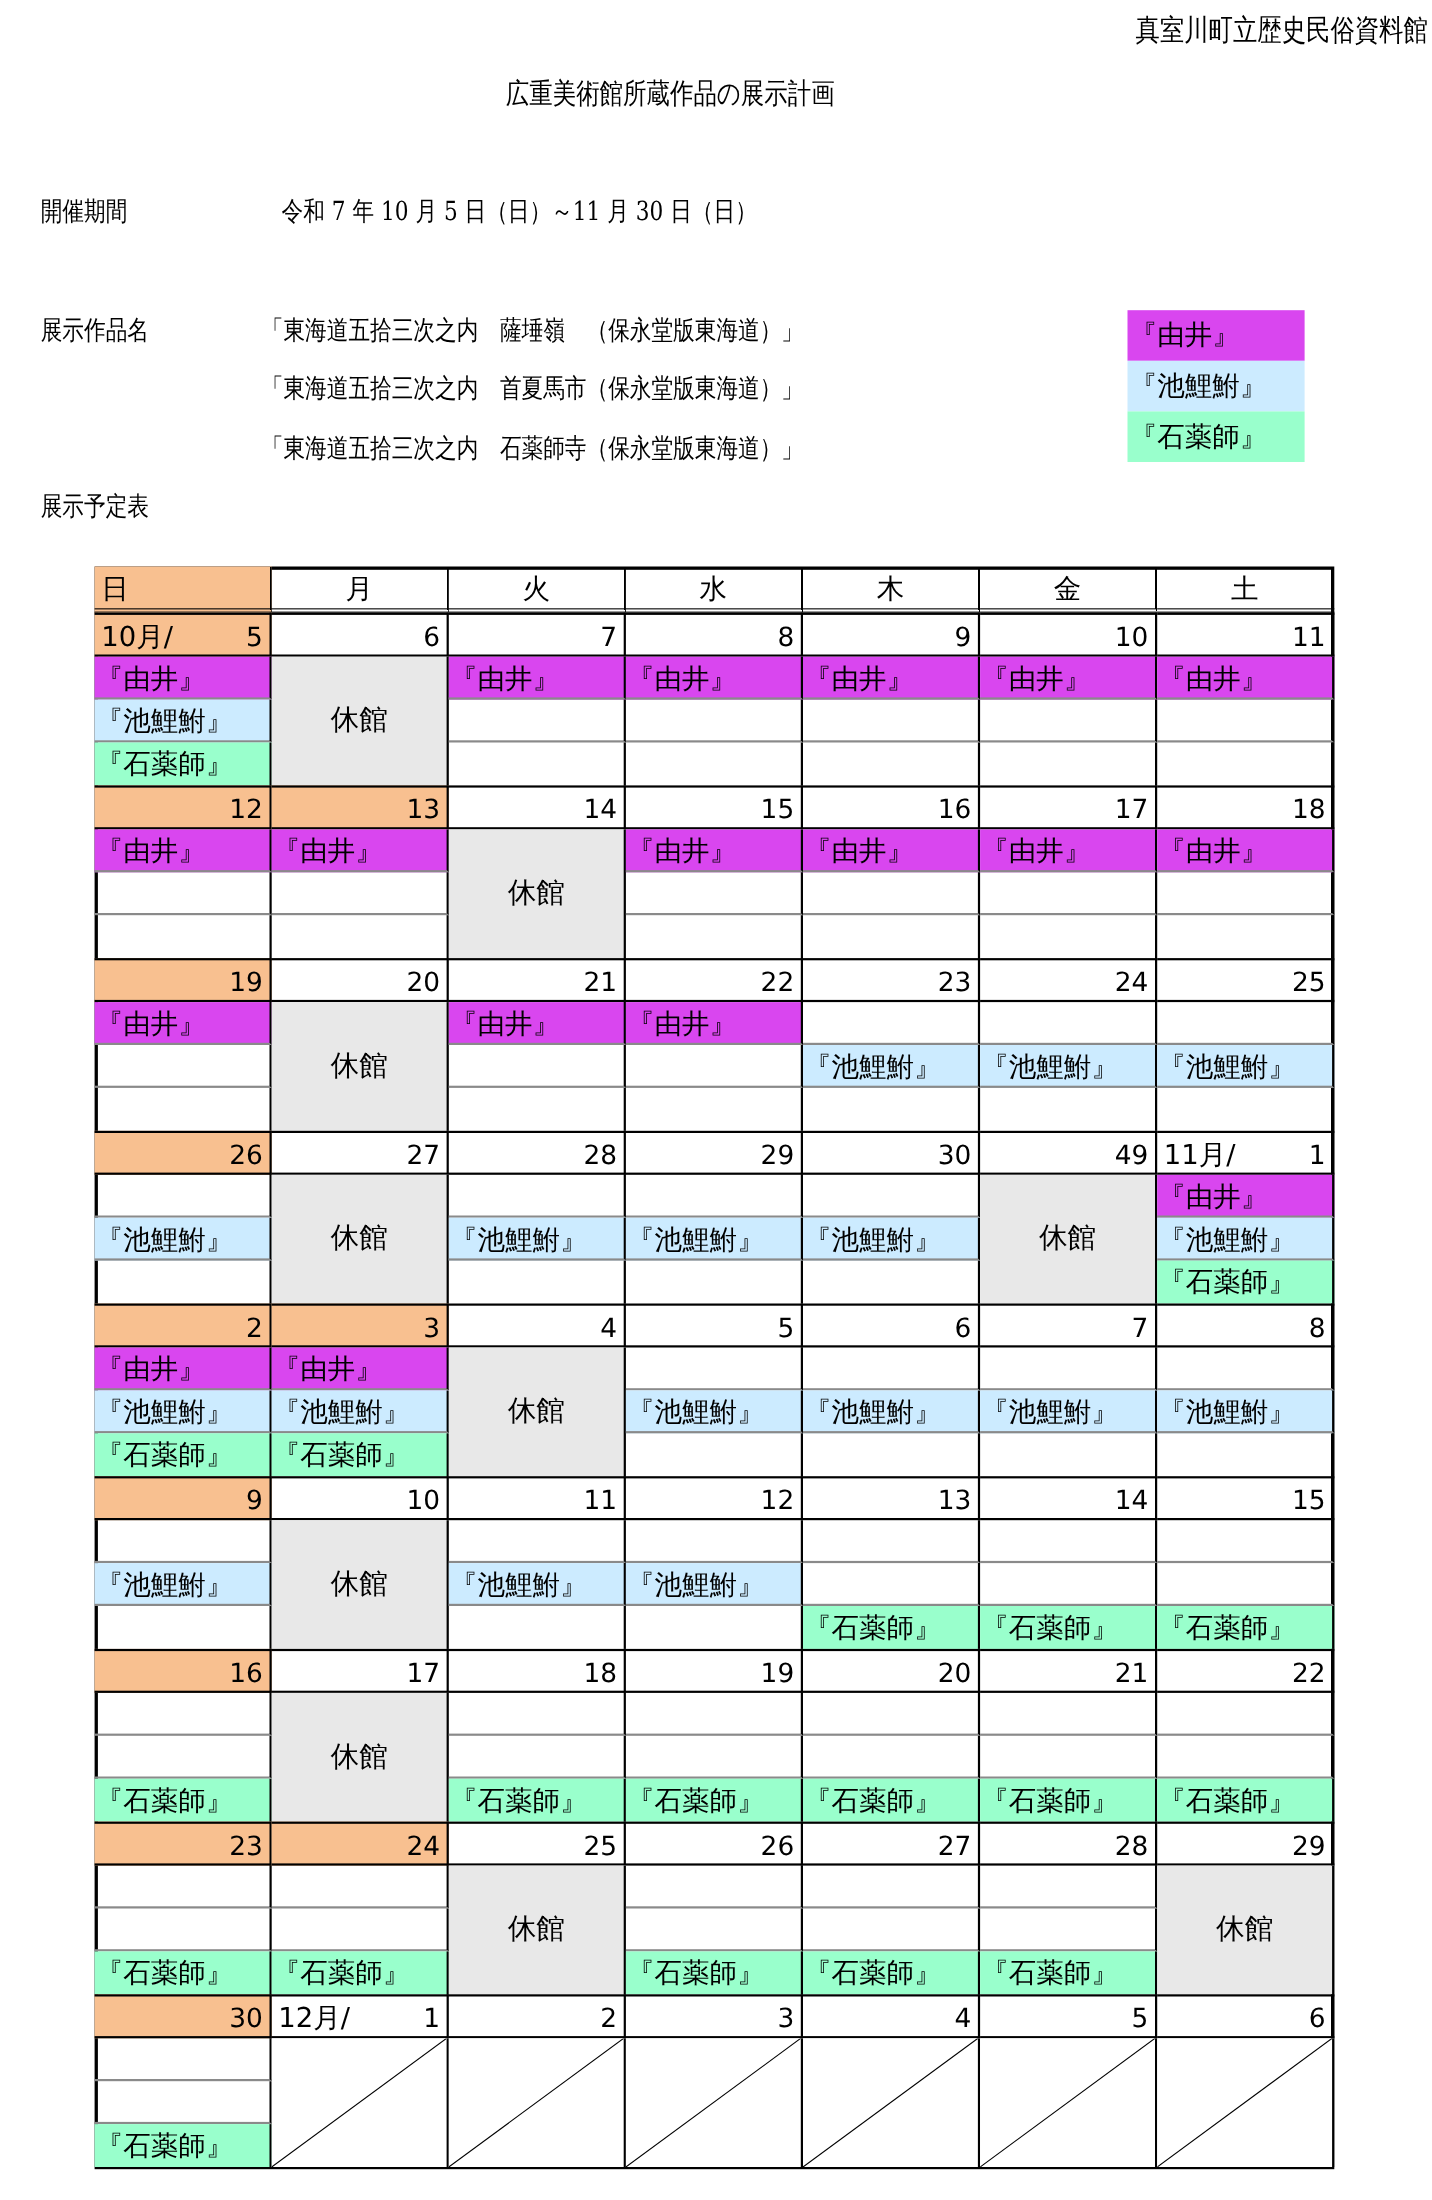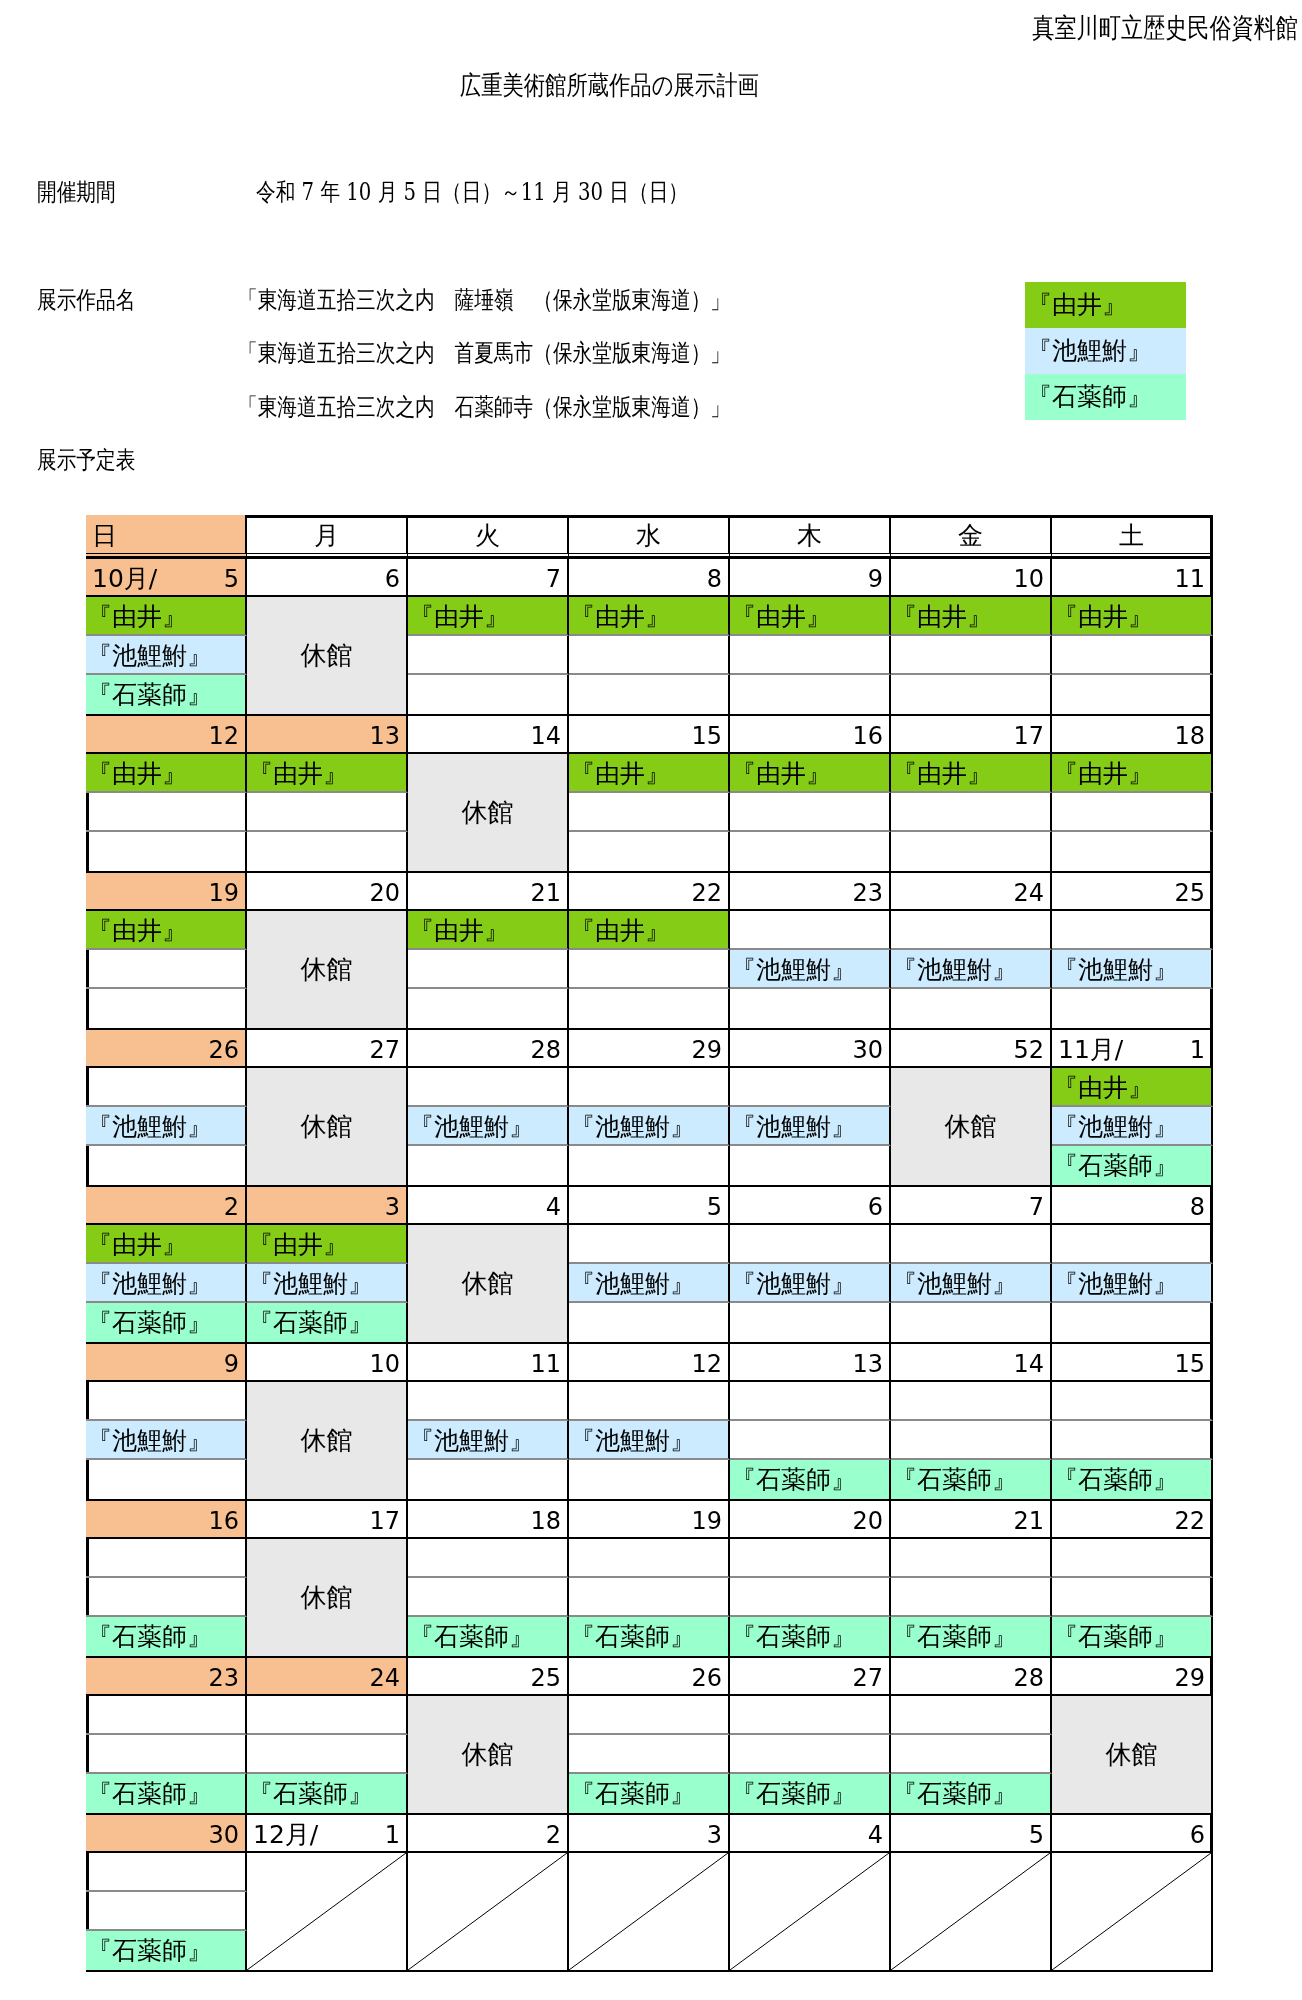--- a/index.html
+++ b/index.html
@@ -18,21 +18,21 @@
   .cell { position:absolute; box-sizing:border-box; font-family:"DejaVu Sans","Liberation Sans",sans-serif; overflow:hidden; }
   .hdr { height:42px; font-size:25px; line-height:42px; text-align:center; border-right:2px solid #000; border-bottom:4px double #000; }
   .hdr.sun { text-align:left; padding-left:6px; background:#F8C090; }
   .date { height:40px; font-size:24px; line-height:40px; text-align:right; padding-right:6px; border-right:2px solid #000; border-bottom:2px solid #000; border-top:2px solid #000; }
   .date.orange { background:#F8C090; }
   .date .mon { position:absolute; left:6px; top:0; font-size:25px; }
   .sub { height:39px; font-size:25px; line-height:39px; padding-left:1px; border-right:2px solid #000; border-bottom:2px solid #8a8a8a; }
   .sub.last { border-bottom:none; }
   .closed { background:#E8E8E8; text-align:center; font-size:26px; border-right:2px solid #000; }
   .blank { border-right:2px solid #000; background:#fff; }
-  .yui { background:#84cc16; }
+  .yui { background:#d946ef; }
   .koi { background:#CCEBFF; }
   .yak { background:#99FFCC; }
 </style>
 </head>
 <body>
 
 <div class="abs serif" id="org">真室川町立歴史民俗資料館</div>
 <div class="abs" id="title"><span>広重美術館所蔵作品の展示計画</span></div>
 
 <div class="abs serif" style="left:37px; top:180px;">開催期間</div>
@@ -146,21 +146,21 @@
     <div class="cell sub koi" style="left: 319px; top: 589px; width: 161px; height: 39px;">『池鯉鮒』</div>
     <div class="cell sub  last" style="left: 319px; top: 628px; width: 161px; height: 39px;"></div>
     <div class="cell date" style="left: 480px; top: 510px; width: 161px; height: 40px;"><span>29</span></div>
     <div class="cell sub " style="left: 480px; top: 550px; width: 161px; height: 39px;"></div>
     <div class="cell sub koi" style="left: 480px; top: 589px; width: 161px; height: 39px;">『池鯉鮒』</div>
     <div class="cell sub  last" style="left: 480px; top: 628px; width: 161px; height: 39px;"></div>
     <div class="cell date" style="left: 641px; top: 510px; width: 161px; height: 40px;"><span>30</span></div>
     <div class="cell sub " style="left: 641px; top: 550px; width: 161px; height: 39px;"></div>
     <div class="cell sub koi" style="left: 641px; top: 589px; width: 161px; height: 39px;">『池鯉鮒』</div>
     <div class="cell sub  last" style="left: 641px; top: 628px; width: 161px; height: 39px;"></div>
-    <div class="cell date" style="left: 802px; top: 510px; width: 161px; height: 40px;"><span>52</span></div>
+    <div class="cell date" style="left: 802px; top: 510px; width: 161px; height: 40px;"><span>49</span></div>
     <div class="cell closed" style="left: 802px; top: 550px; width: 161px; height: 117px; line-height: 117px;">休館</div>
     <div class="cell date" style="left: 963px; top: 510px; width: 161px; height: 40px;"><span class="mon">11月/</span><span>1</span></div>
     <div class="cell sub yui" style="left: 963px; top: 550px; width: 161px; height: 39px;">『由井』</div>
     <div class="cell sub koi" style="left: 963px; top: 589px; width: 161px; height: 39px;">『池鯉鮒』</div>
     <div class="cell sub yak last" style="left: 963px; top: 628px; width: 161px; height: 39px;">『石薬師』</div>
     <div class="cell date orange" style="left: -3px; top: 667px; width: 161px; height: 40px;"><span>2</span></div>
     <div class="cell sub yui" style="left: -3px; top: 707px; width: 161px; height: 39px;">『由井』</div>
     <div class="cell sub koi" style="left: -3px; top: 746px; width: 161px; height: 39px;">『池鯉鮒』</div>
     <div class="cell sub yak last" style="left: -3px; top: 785px; width: 161px; height: 39px;">『石薬師』</div>
     <div class="cell date orange" style="left: 158px; top: 667px; width: 161px; height: 40px;"><span>3</span></div>

